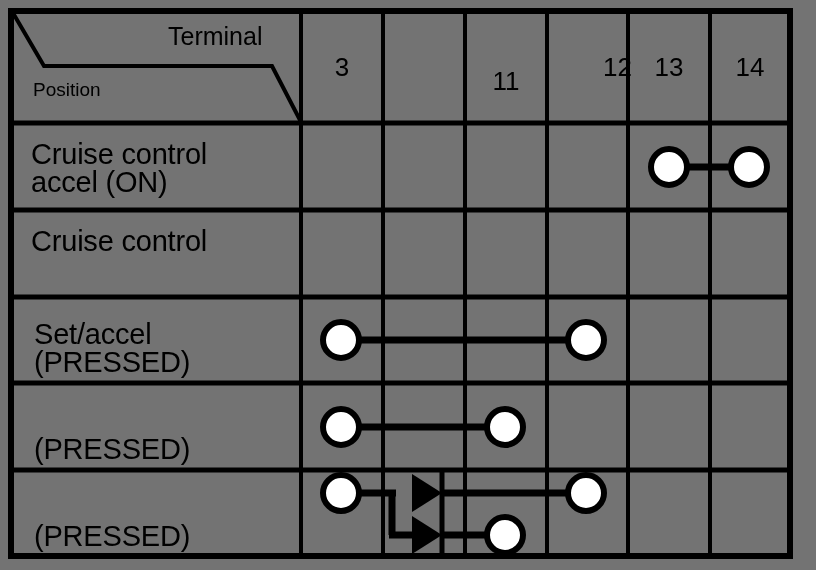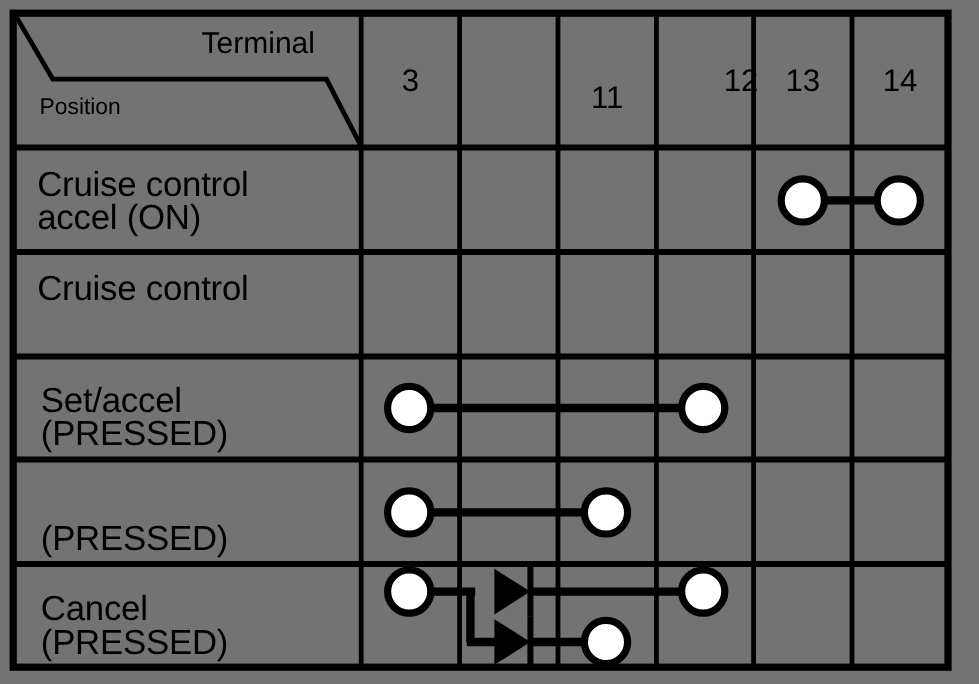--- a/index.html
+++ b/index.html
@@ -171,16 +171,15 @@
   <div class="cell-text row-label" style="left:31px; top:137px;">Cruise control</div>
   <div class="cell-text row-label" style="left:31px; top:165px;">accel (ON)</div>
 
   <div class="cell-text row-label" style="left:31px; top:224px;">Cruise control</div>
 
   <div class="cell-text row-label" style="left:34px; top:317px;">Set/accel</div>
   <div class="cell-text row-label" style="left:34px; top:345px;">(PRESSED)</div>
 
   <div class="cell-text row-label" style="left:34px; top:432px;">(PRESSED)</div>
 
-  <div class="cell-text row-label" style="left:34px; top:491px;">Cancel</div>
   <div class="cell-text row-label" style="left:34px; top:519px;">(PRESSED)</div>
 
 </div>
 
 </body></html>

